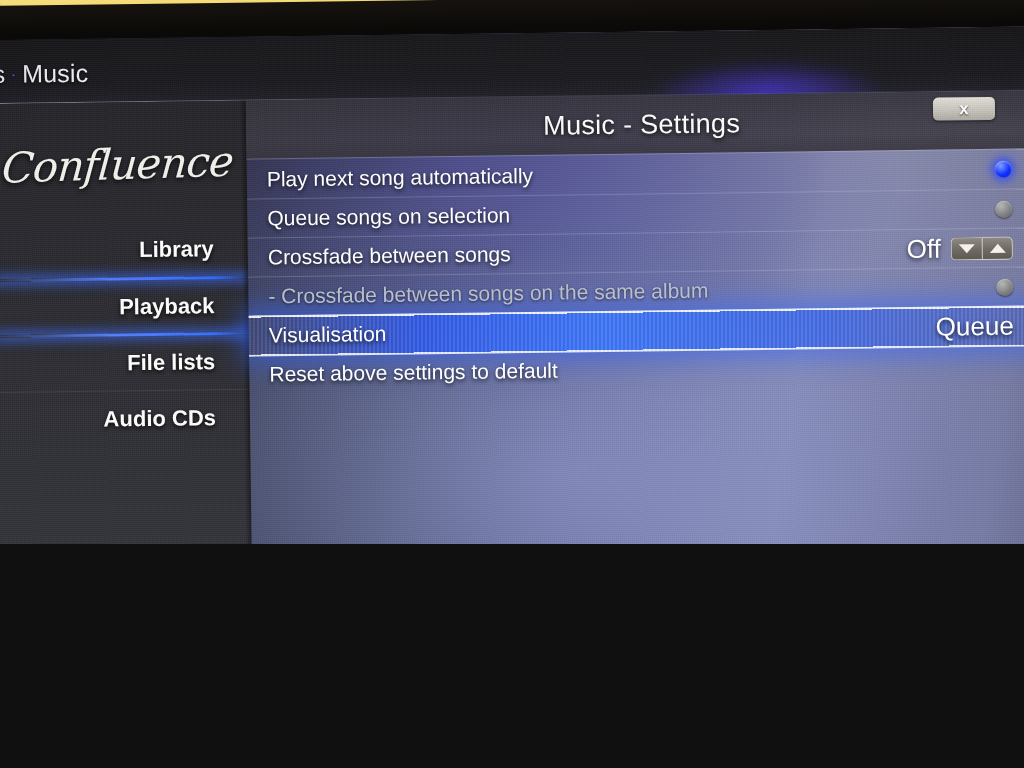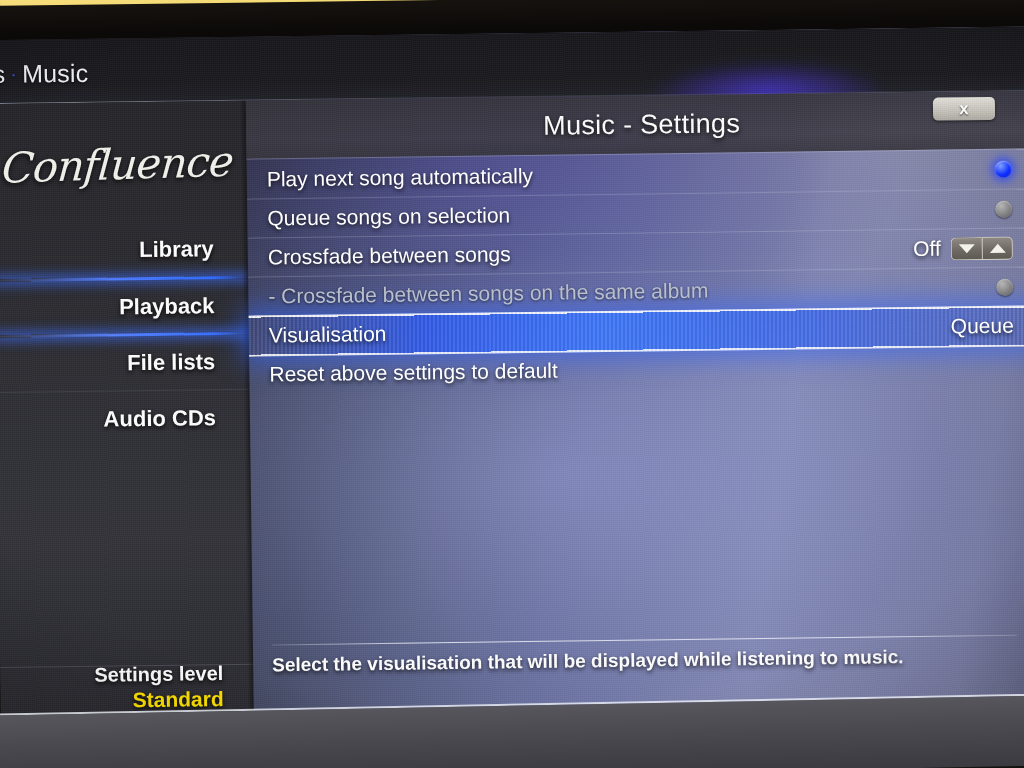--- a/index.html
+++ b/index.html
@@ -4,21 +4,21 @@
 <style>
   * { margin:0; padding:0; box-sizing:border-box; }
   html, body {
     width:1024px; height:768px; overflow:hidden;
     background:#101010;
     font-family:"Liberation Sans", sans-serif;
   }
 
   
   #photo {
-    position:relative; width:1024px; height:768px; overflow:hidden;
+    position:relative; width:1024px; height:544px; overflow:hidden;
     background:#14130f;
   }
   
   .wall-strip {
     position:absolute; left:0; top:0; width:1024px; height:20px;
     background:linear-gradient(178.7deg,#f6dd7c 0%,#f4d96e 55%,#e8cd62 100%);
     transform:rotate(-0.55deg); transform-origin:left top;
   }
   .bezel-top {
     position:absolute; left:-20px; top:6px; width:1070px; height:46px;
@@ -168,21 +168,21 @@
     padding:0 26px 0 20px;
   }
   .row + .row { border-top:1px solid rgba(225,230,248,.22); }
   .row .label {
     flex:1 1 auto; color:#ffffff; font-size:21px;
     text-shadow:0 2px 4px rgba(0,0,0,.75);
     white-space:nowrap; position:relative; z-index:3;
   }
   .row.disabled .label { color:#b9bfcc; text-shadow:0 1px 3px rgba(0,0,0,.55); }
   .row .value {
-    color:#ffffff; font-size:21px; margin-right:10px; position:relative; z-index:3;
+    color:#ffffff; font-size:26px; margin-right:10px; position:relative; z-index:3;
     text-shadow:0 2px 4px rgba(0,0,0,.75);
   }
   .row .value.plain { margin-right:0; }
 
   
   .bullet {
     width:17px; height:17px; border-radius:50%;
     background:radial-gradient(circle at 35% 30%, #b6b6b6, #7e7e80 60%, #5b5b5e 100%);
     box-shadow:inset 0 1px 2px rgba(255,255,255,.35), 0 1px 2px rgba(0,0,0,.55);
     position:relative; z-index:3;

